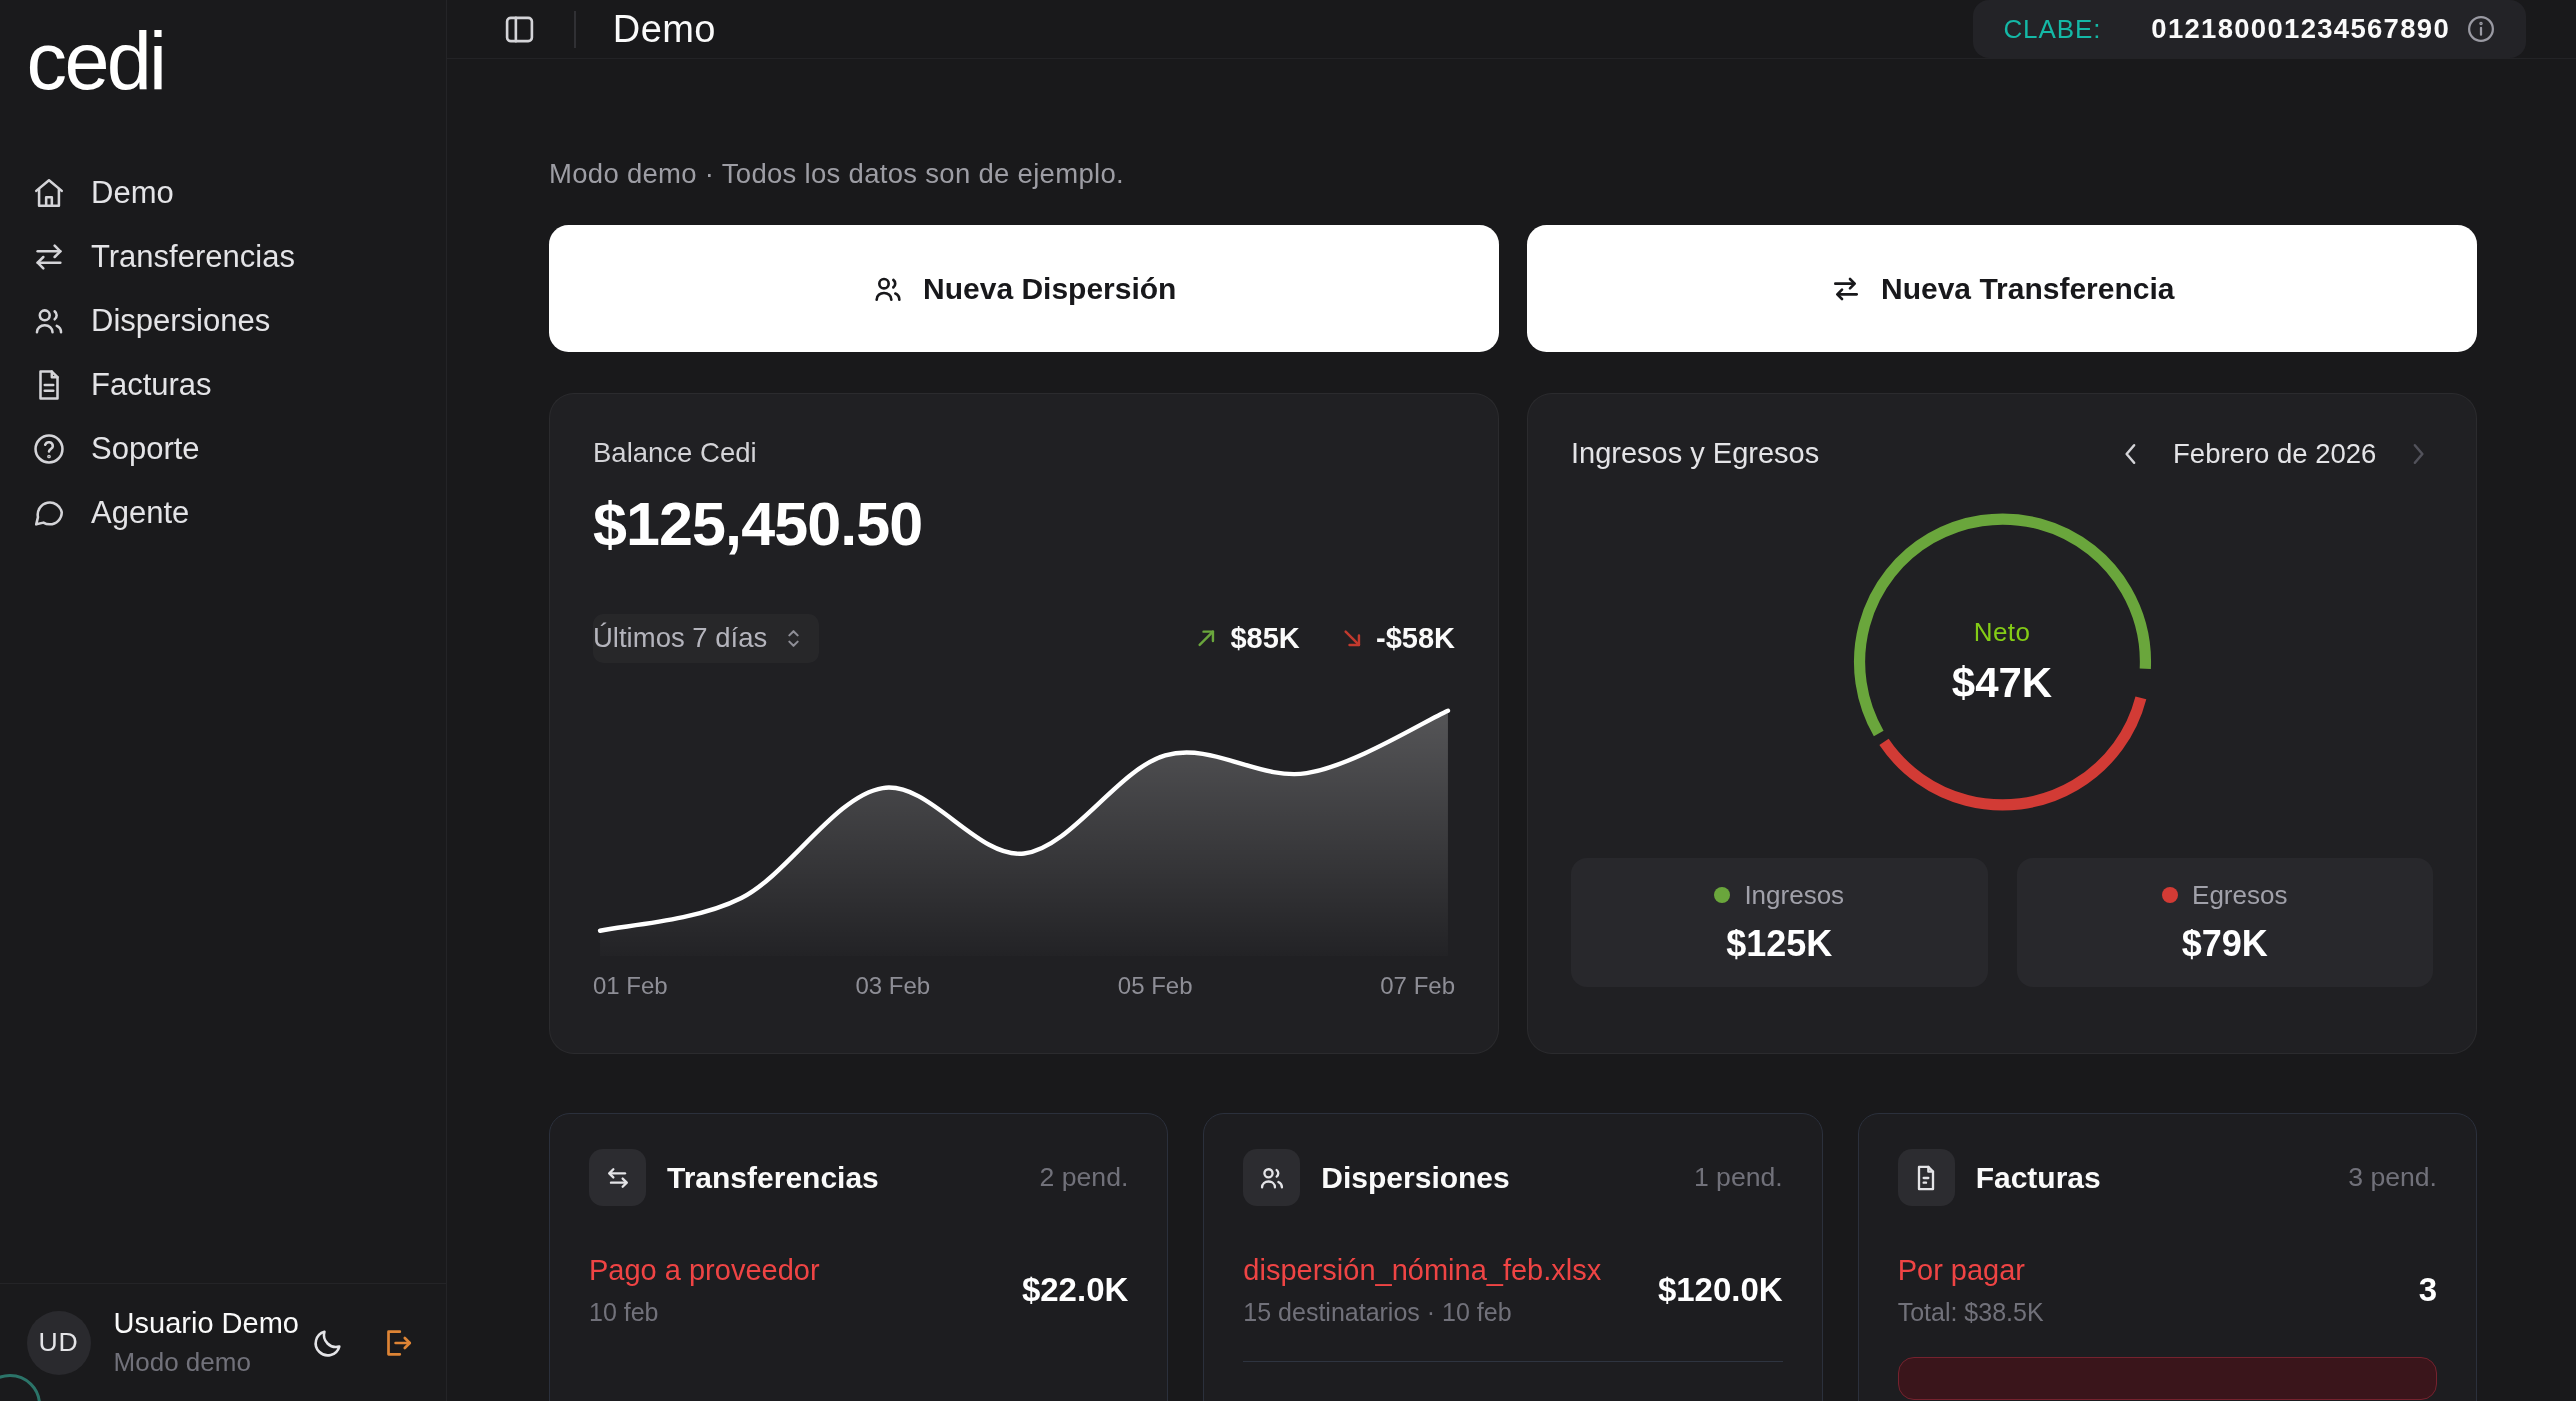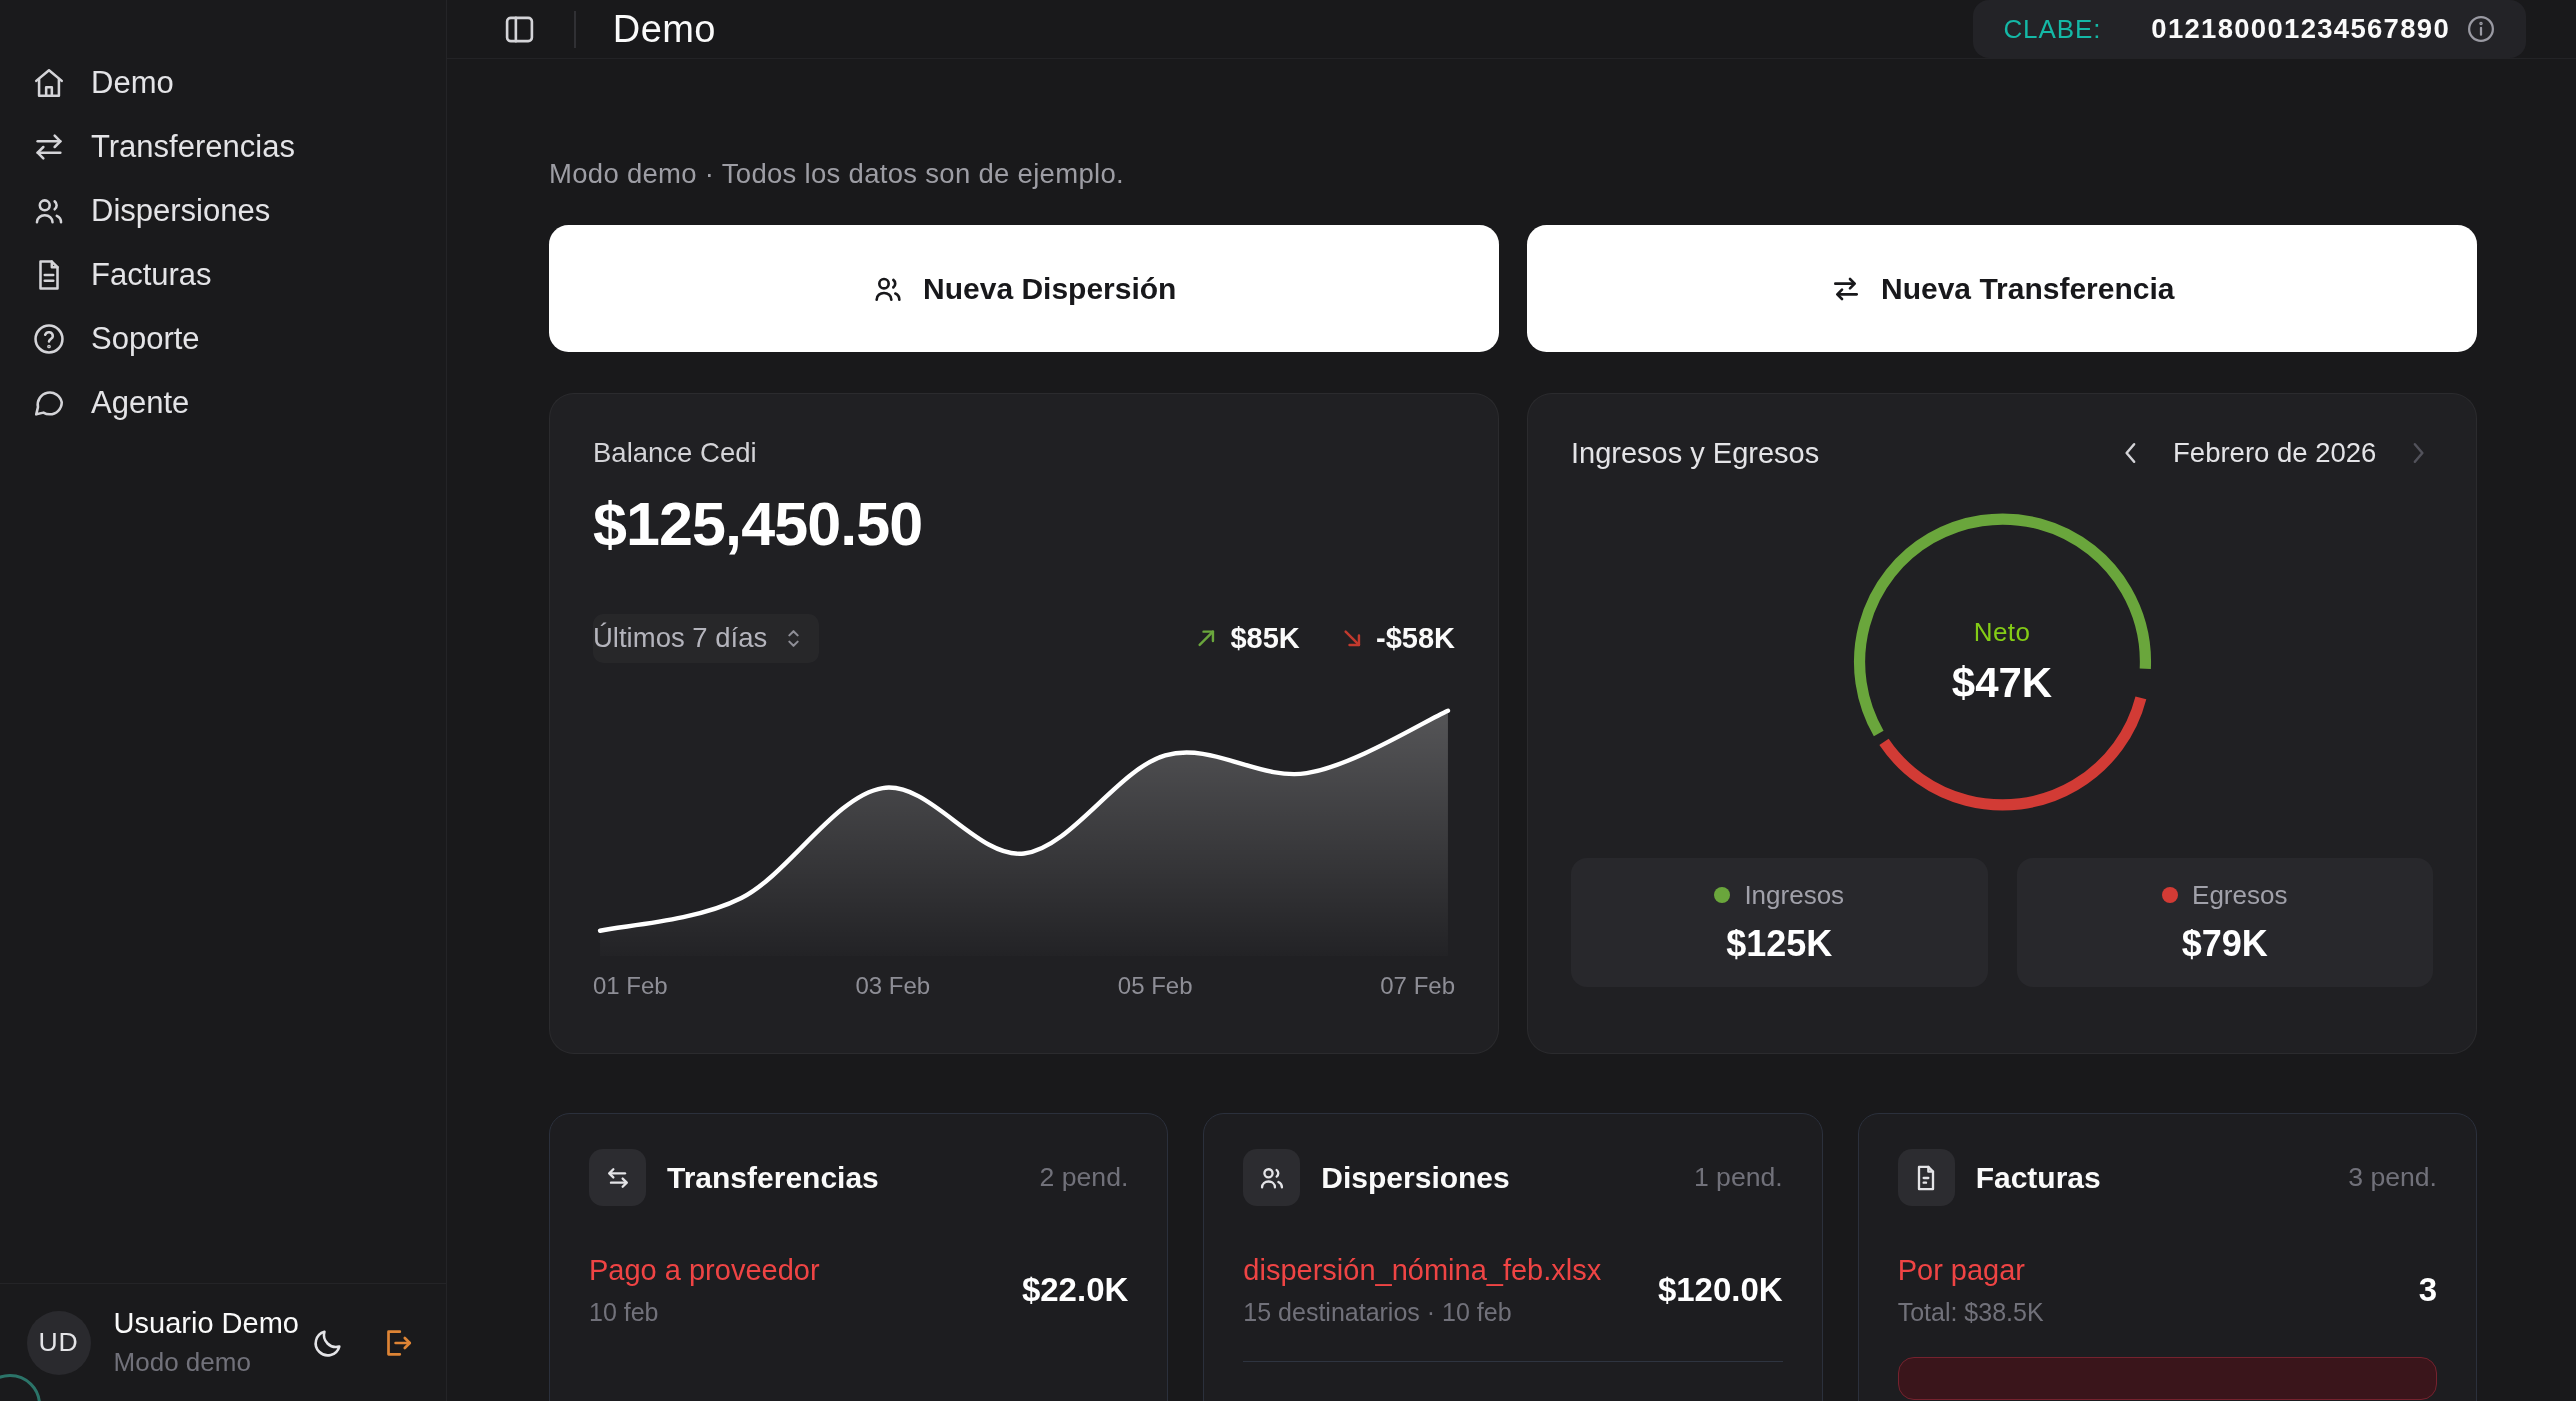--- a/index.html
+++ b/index.html
@@ -93,21 +93,21 @@
   }
   .range-select .sicon { width:25px; height:25px; color:#8e8e96; }
   .bal-stats { margin-left:auto; display:flex; align-items:center; gap:39px; }
   .stat { display:flex; align-items:center; gap:10.6px; font-size:29px; font-weight:700; color:#fafafa; }
   .stat .ticon { width:26.6px; height:26.6px; }
   .up { color:#6aa63c; } .down { color:#c23a2e; }
   .chart-wrap { margin-top:26.6px; height:266px; }
   .x-labels { display:flex; justify-content:space-between; margin-top:16px; font-size:24px; color:#8e8e96;gap:30px; }
 
   
-  .flows-head { display:flex; align-items:flex-start; }
+  .flows-head { display:flex; align-items:flex-end; }
   .flows-title { font-size:29px; color:#e4e4e7; }
   .month-nav { margin-left:auto; display:flex; align-items:center; gap:26.6px; }
   .chev { width:30px; height:30px; cursor:pointer; color:#d4d4d8; }
   .chev.disabled { color:#52525b; cursor:default; }
   .month-label { font-size:27.5px; color:#e4e4e7; }
   .donut-wrap { display:flex; justify-content:center; margin-top:37px; position:relative; }
   .donut-center {
     position:absolute; top:0; left:0; right:0; height:310px;
     display:flex; flex-direction:column; align-items:center; justify-content:center;
   }
@@ -143,20 +143,21 @@
   .sdivider { border-top:1.8px solid #2e3440; margin-top:34px; }
   .red-stub {
     margin-top:30px; height:43px; border-radius:16px;
     background:#3a151b; border:1.8px solid #75222e;
   }
 </style>
 </head>
 <body>
 
 <aside class="sidebar">
+  <div class="logo">cedi</div>
 
   <nav class="nav">
     <div class="nav-item">
       <svg class="nicon" viewBox="0 0 24 24" fill="none" stroke="currentColor" stroke-width="1.8" stroke-linecap="round" stroke-linejoin="round">
           <path d="M3 10.5 12 3l9 7.5"></path>
           <path d="M5 9.5V21h14V9.5"></path>
           <path d="M10 21v-6h4v6"></path>
         </svg>
       <span>Demo</span>
     </div>

